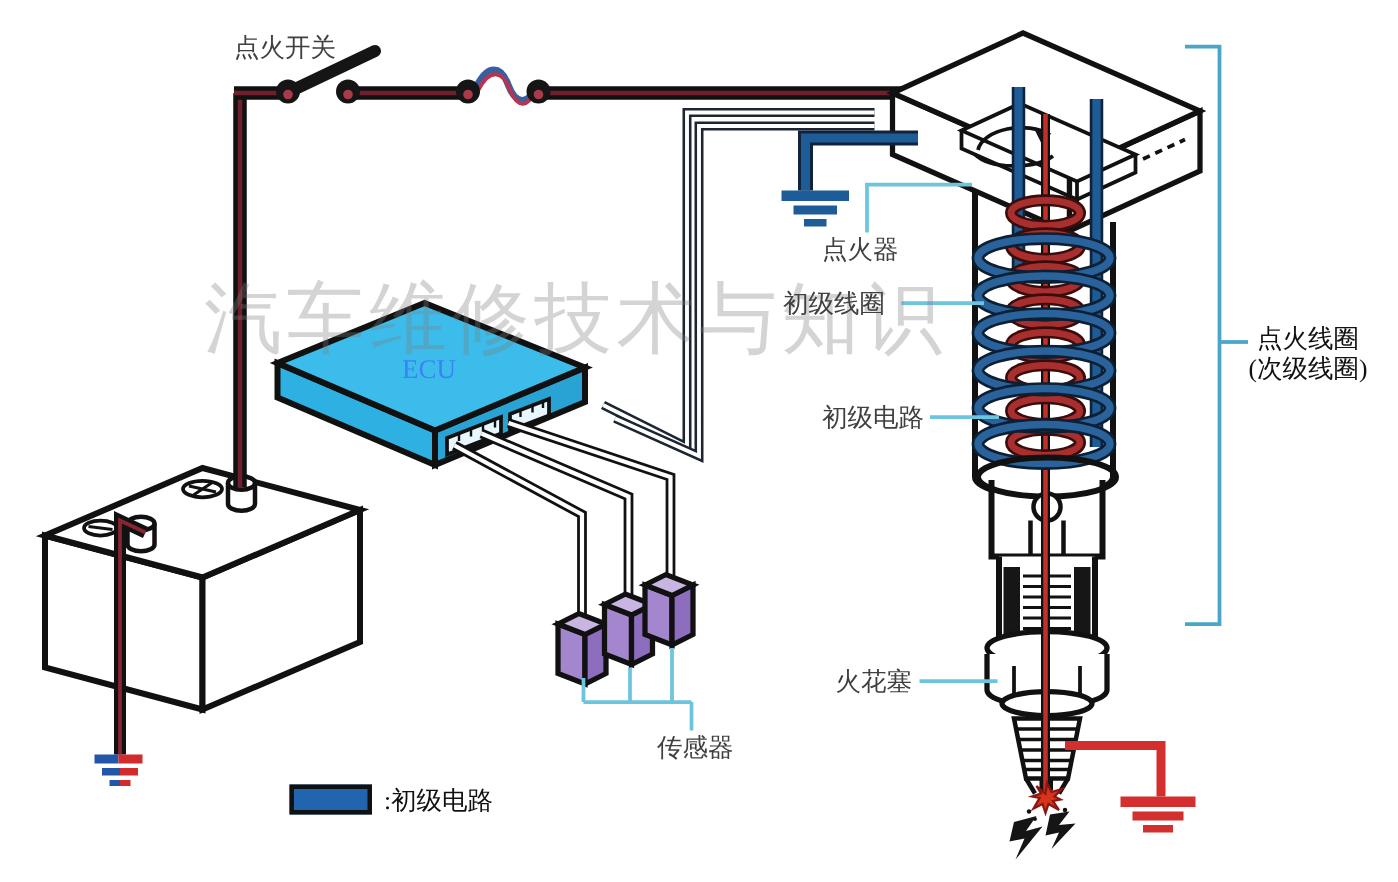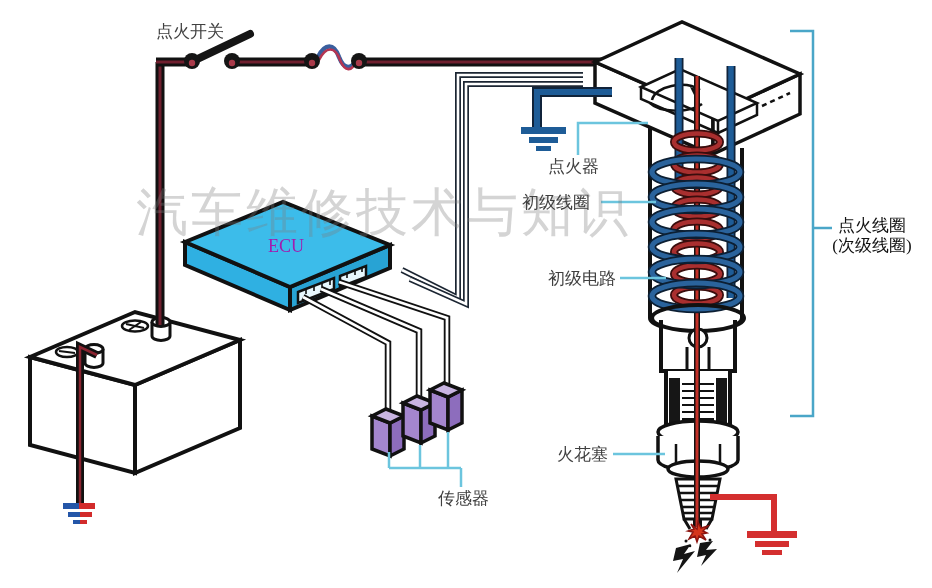--- a/index.html
+++ b/index.html
@@ -2,21 +2,21 @@
 <html><head>
 <meta charset="utf-8">
 <style>
   html,body{margin:0;padding:0;background:#ffffff;}
   .canvas{position:relative;width:932px;height:588px;background:#ffffff;overflow:hidden;
           font-family:"Liberation Serif","DejaVu Serif",serif;}
   svg{position:absolute;left:0;top:0;}
   .lbl{position:absolute;color:#404040;font-size:17px;line-height:1.15;white-space:nowrap;z-index:6;text-align:right;}
   .watermark{position:absolute;left:136px;top:178px;font-size:52px;letter-spacing:3px;
              color:rgba(125,125,125,0.33);z-index:5;white-space:nowrap;}
-  .ecu-lbl{position:absolute;left:268px;top:236px;font-size:18px;color:#a21caf;z-index:6;}
+  .ecu-lbl{position:absolute;left:268px;top:236px;font-size:18px;color:#3b82f6;z-index:6;}
   .coil-lbl{position:absolute;left:824px;top:216px;width:96px;text-align:center;
             color:#111;font-size:17px;line-height:1.2;z-index:6;}
   .legend{position:absolute;left:193px;top:522px;z-index:6;}
   .legend-row{display:flex;align-items:center;height:22px;margin-bottom:8px;}
   .sw{width:49px;height:14px;border:3px solid #111;margin-right:8px;}
   .sw-blue{background:#2065ae;}
   .sw-red{background:#d42a30;}
   .legend-txt{font-size:17px;color:#111;}
 </style>
 </head>
@@ -262,15 +262,19 @@
   <div class="lbl" style="left:548px;top:269px;">初级电路</div>
   <div class="lbl" style="left:557px;top:445px;">火花塞</div>
   <div class="lbl" style="left:438px;top:489px;">传感器</div>
 
   <div class="coil-lbl">
     <div>点火线圈</div>
     <div>(次级线圈)</div>
   </div>
 
   <div class="legend">
+    <div class="legend-row">
+      <div class="sw sw-blue"></div>
+      <div class="legend-txt">:初级电路</div>
+    </div>
   </div>
 
 </div>
 
 </body></html>

